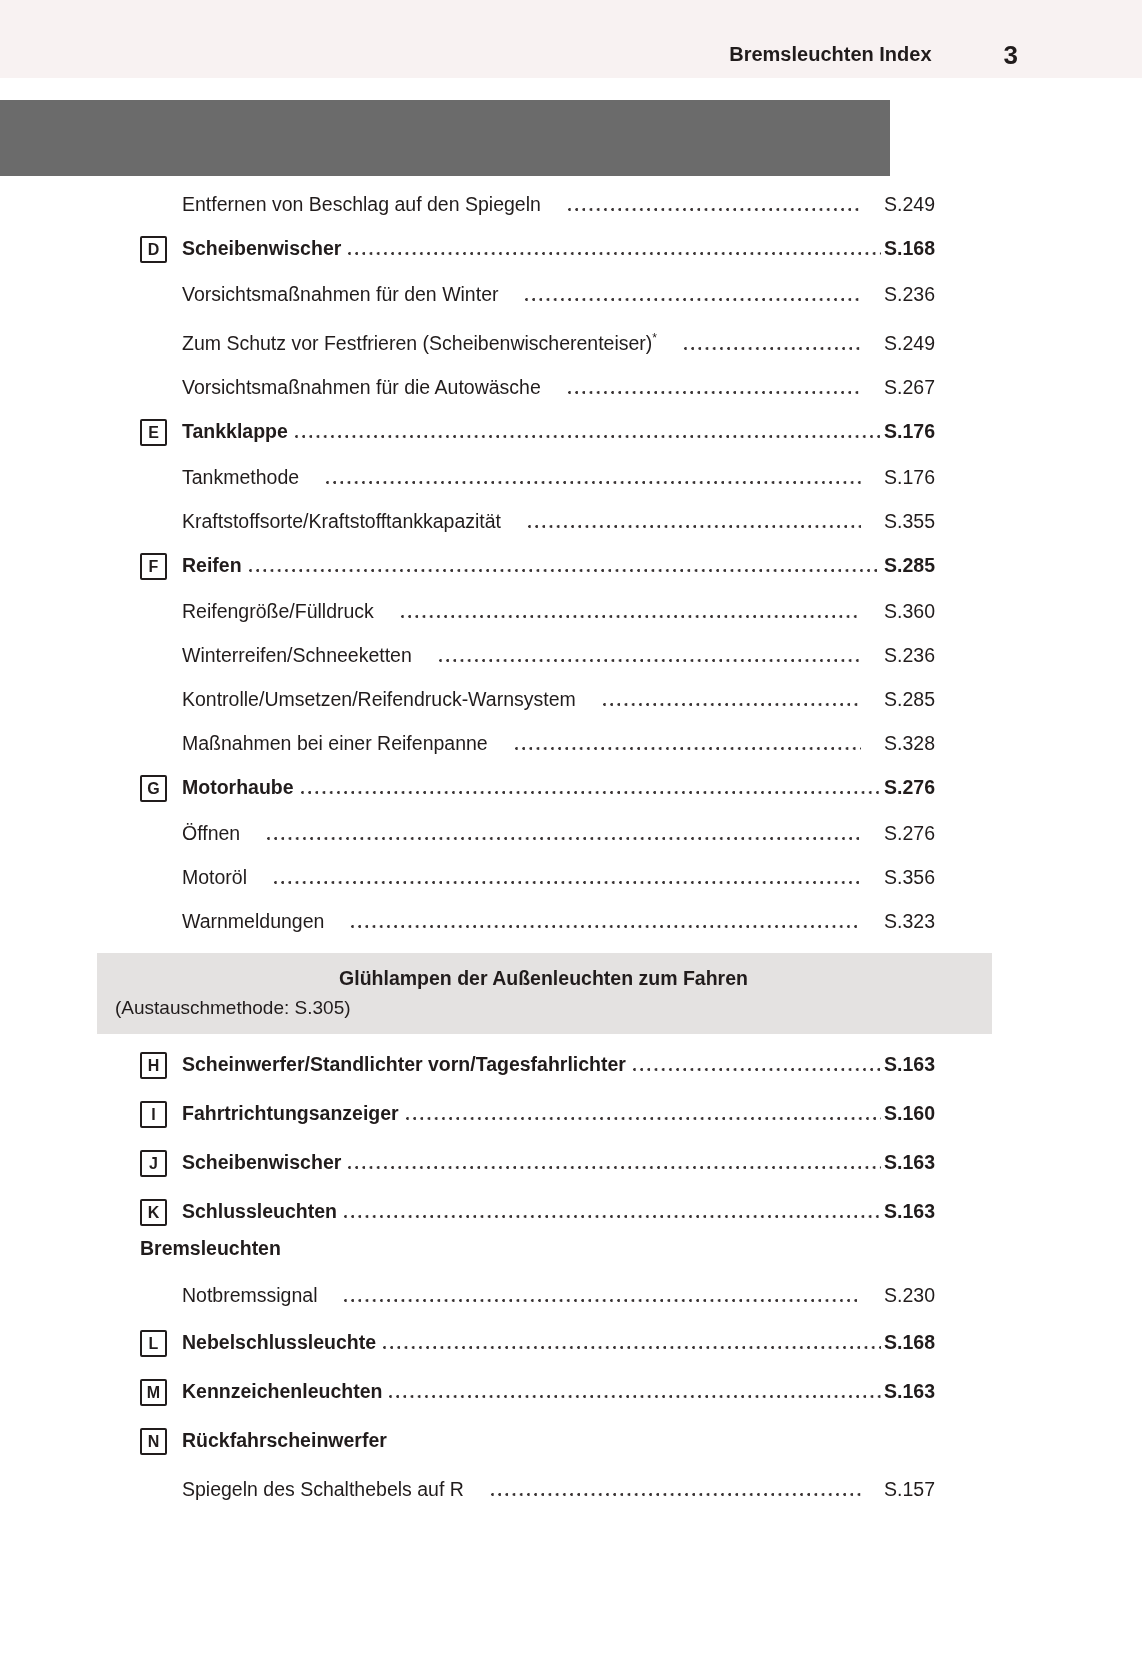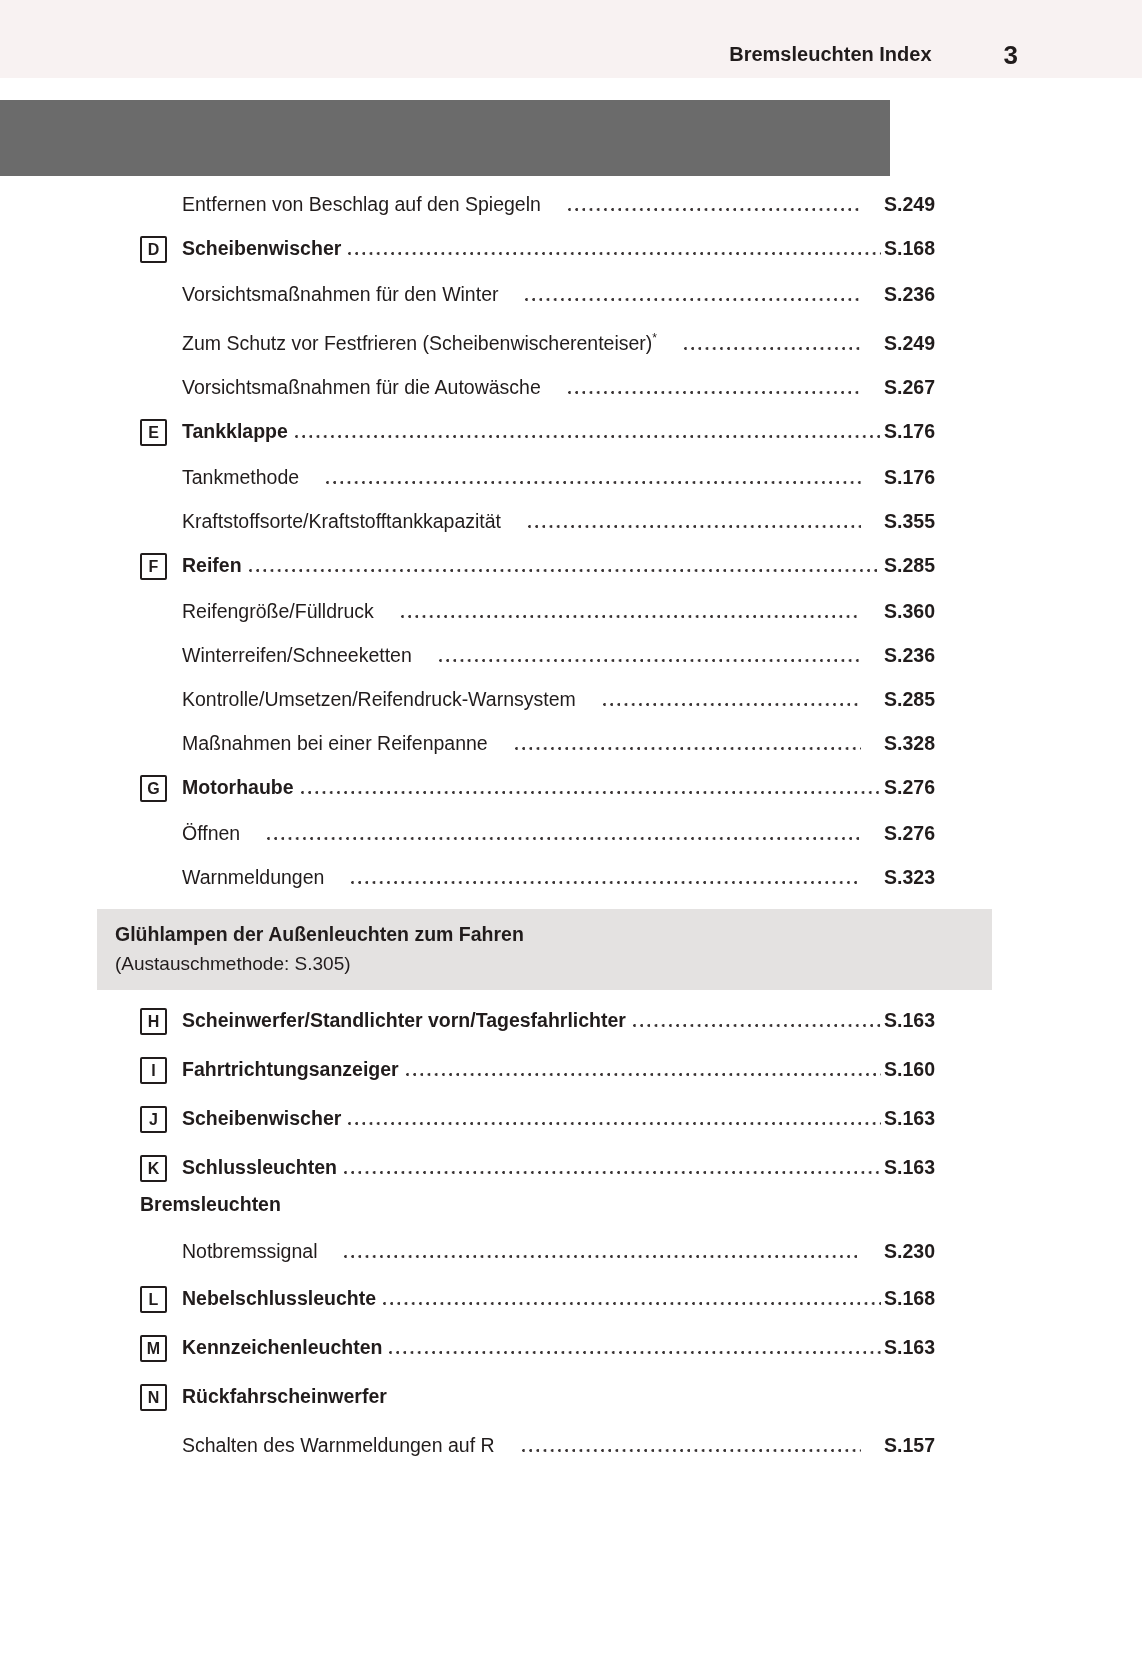--- a/index.html
+++ b/index.html
@@ -55,27 +55,27 @@
   .dots {
     flex: 1;
     min-width: 16px;
     height: 3px;
     margin: 0 3px 0 7px;
     background-image: radial-gradient(circle at 1.5px 1.5px, #3a3434 1.2px, transparent 1.6px);
     background-size: 7.2px 3px;
     background-repeat: repeat-x;
     background-position: left bottom;
   }
-  .page-ref { white-space: nowrap; font-weight: bold; }
+  .page-ref { white-space: nowrap; }
 
   .section-band {
     margin: 14px -57px 18px -43px;
     padding: 11px 20px 12px 18px;
   }
-  .section-title { font-weight: bold; font-size: 19.5px; line-height: 29px; }
+  .section-title { font-weight: bold; font-size: 19.5px; line-height: 29px; text-align: center; }
   .section-subtitle { font-size: 19px; line-height: 29px; }
 </style>
 </head>
 <body>
 
 <div class="page">
 
   <header class="page-header">
     <span class="header-title">Bremsleuchten Index</span>
     <span class="header-pageno">3</span>
@@ -161,20 +161,25 @@
           <span class="label">Motorhaube</span>
           <span class="dots"></span>
           <span class="page-ref">S.276</span>
         </div>
         <div class="row sub">
           <span class="label">Öffnen</span>
           <span class="dots"></span>
           <span class="page-ref">S.276</span>
         </div>
         <div class="row sub">
+          <span class="label">Motoröl</span>
+          <span class="dots"></span>
+          <span class="page-ref">S.356</span>
+        </div>
+        <div class="row sub">
           <span class="label">Warnmeldungen</span>
           <span class="dots"></span>
           <span class="page-ref">S.323</span>
         </div>
       </div>
 
     <div class="section-band" style="background: rgb(228, 226, 225);">
       <div class="section-title">Glühlampen der Außenleuchten zum Fahren</div>
       <div class="section-subtitle">(Austauschmethode: S.305)</div>
     </div>
@@ -222,20 +227,20 @@
           <span class="letterbox">M</span>
           <span class="label">Kennzeichenleuchten</span>
           <span class="dots"></span>
           <span class="page-ref">S.163</span>
         </div>
         <div class="row main">
           <span class="letterbox">N</span>
           <span class="label">Rückfahrscheinwerfer</span>
         </div>
         <div class="row sub">
-          <span class="label">Schalten des Warnmeldungen auf R</span>
+          <span class="label">Spiegeln des Schalthebels auf R</span>
           <span class="dots"></span>
           <span class="page-ref">S.157</span>
         </div>
       </div>
 
   </main>
 </div>
 
 </body></html>

